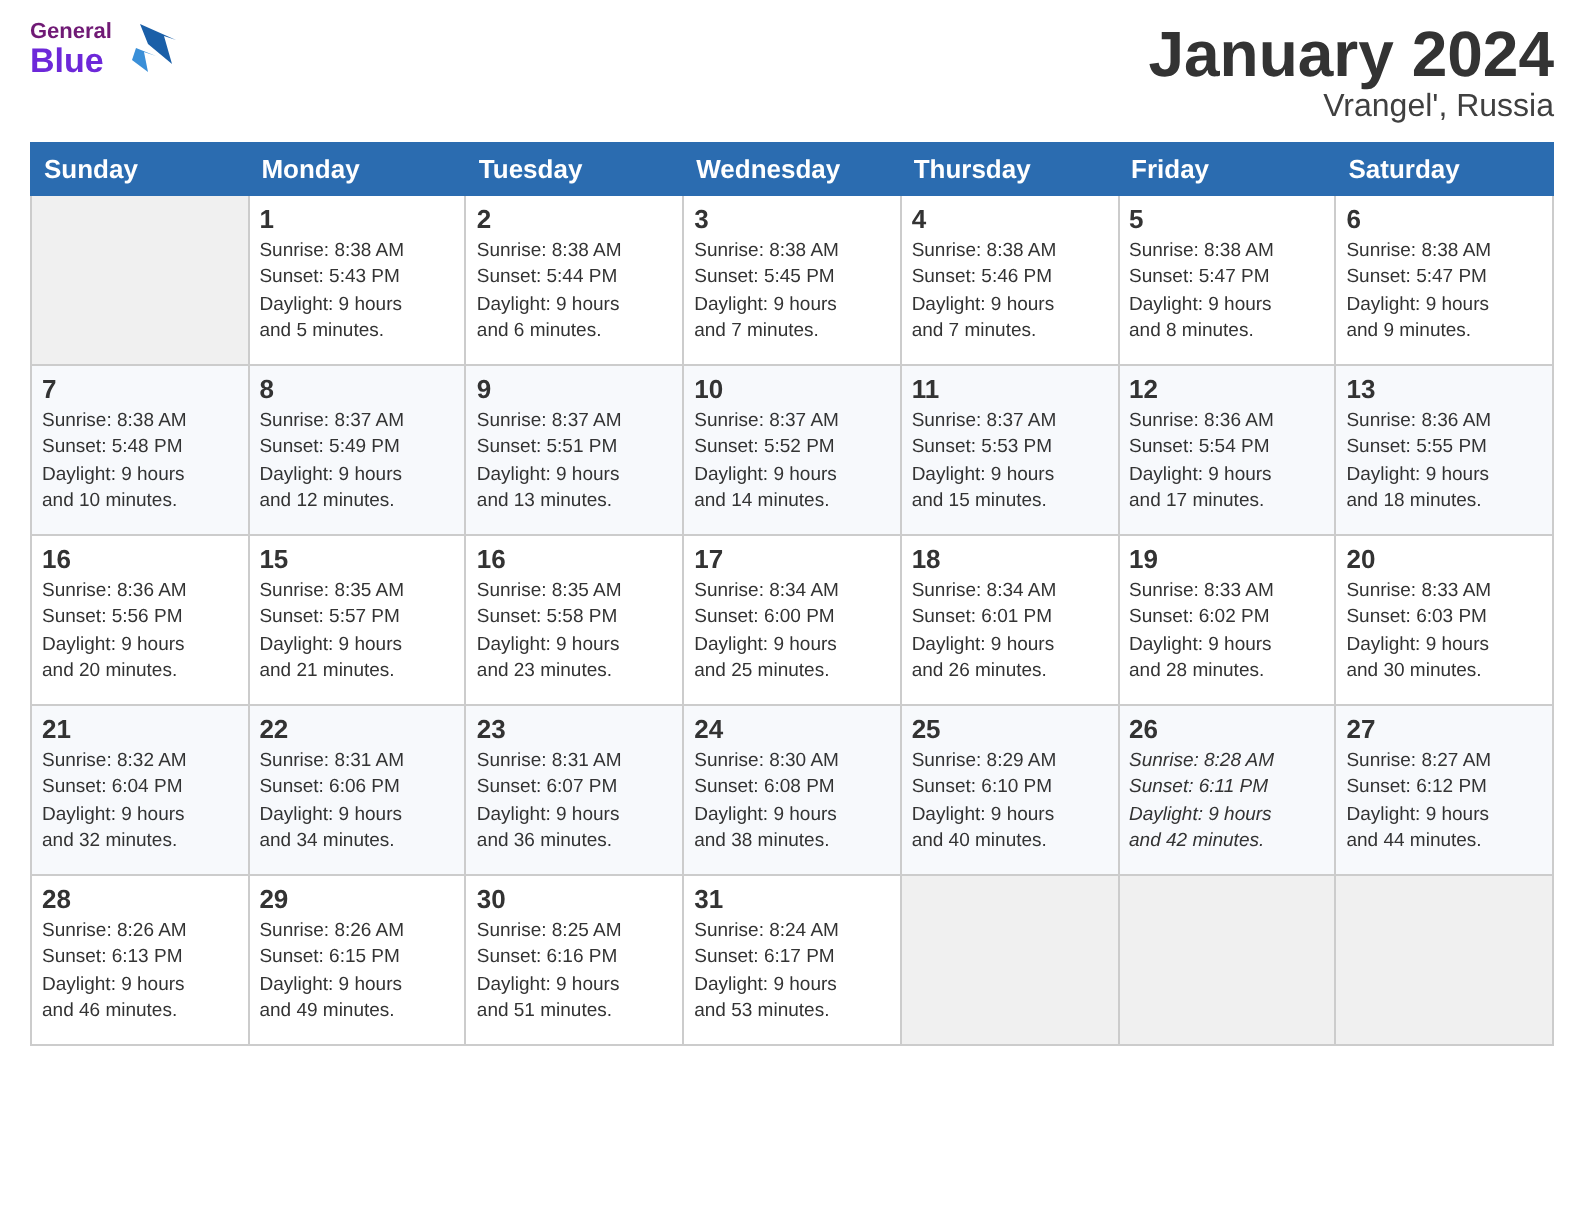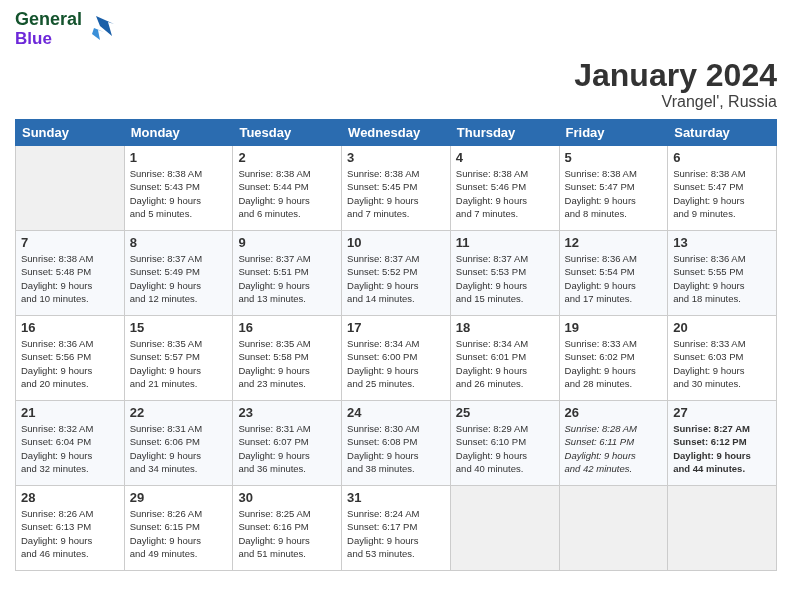--- a/index.html
+++ b/index.html
@@ -21,21 +21,20 @@
       justify-content: space-between;
       align-items: flex-start;
       margin-bottom: 8px;
     }
     .logo {
       display: flex;
       align-items: center;
     }
     .title-section {
       text-align: right;
-      margin-top: 48px;
     }
     .month-title {
       font-size: 32px;
       font-weight: bold;
       color: #333;
       line-height: 1.1;
     }
     .location-title {
       font-size: 16px;
       color: #404040;
@@ -83,21 +82,21 @@
   </style>
 </head>
 <body>
 
 <div class="container">
   <div class="header">
     <div class="logo">
       <div>
   <div style="display:flex;align-items:center;gap:4px;">
     <div style="line-height:1.1;">
-      <div style="font-size:18px;font-weight:bold;color:#14532d;">General</div>
+      <div style="font-size:11px;font-weight:bold;color:#701a75;">General</div>
       <div style="font-size:17px;font-weight:bold;color:#6d28d9;">Blue</div>
     </div>
     <svg width="30" height="30" viewBox="0 0 30 30">
       <polygon points="10,2 28,10 22,8 26,22 14,12 10,2" fill="#1a5fa8"></polygon>
       <polygon points="8,14 18,18 12,16 14,26 6,20 8,14" fill="#3a8fd8"></polygon>
     </svg>
   </div>
 </div>
     </div>
     <div class="title-section">
@@ -304,21 +303,21 @@
           </td>
           <td>
             <span class="day-number">26</span>
             <div class="day-info" style="white-space: pre-line; font-style: italic;">Sunrise: 8:28 AM
 Sunset: 6:11 PM
 Daylight: 9 hours
 and 42 minutes.</div>
           </td>
           <td>
             <span class="day-number">27</span>
-            <div class="day-info" style="white-space: pre-line; font-weight: bold;">Sunrise: 8:27 AM
+            <div class="day-info" style="white-space: pre-line;">Sunrise: 8:27 AM
 Sunset: 6:12 PM
 Daylight: 9 hours
 and 44 minutes.</div>
           </td>
         </tr>
         <tr>
           <td>
             <span class="day-number">28</span>
             <div class="day-info" style="white-space: pre-line;">Sunrise: 8:26 AM
 Sunset: 6:13 PM

